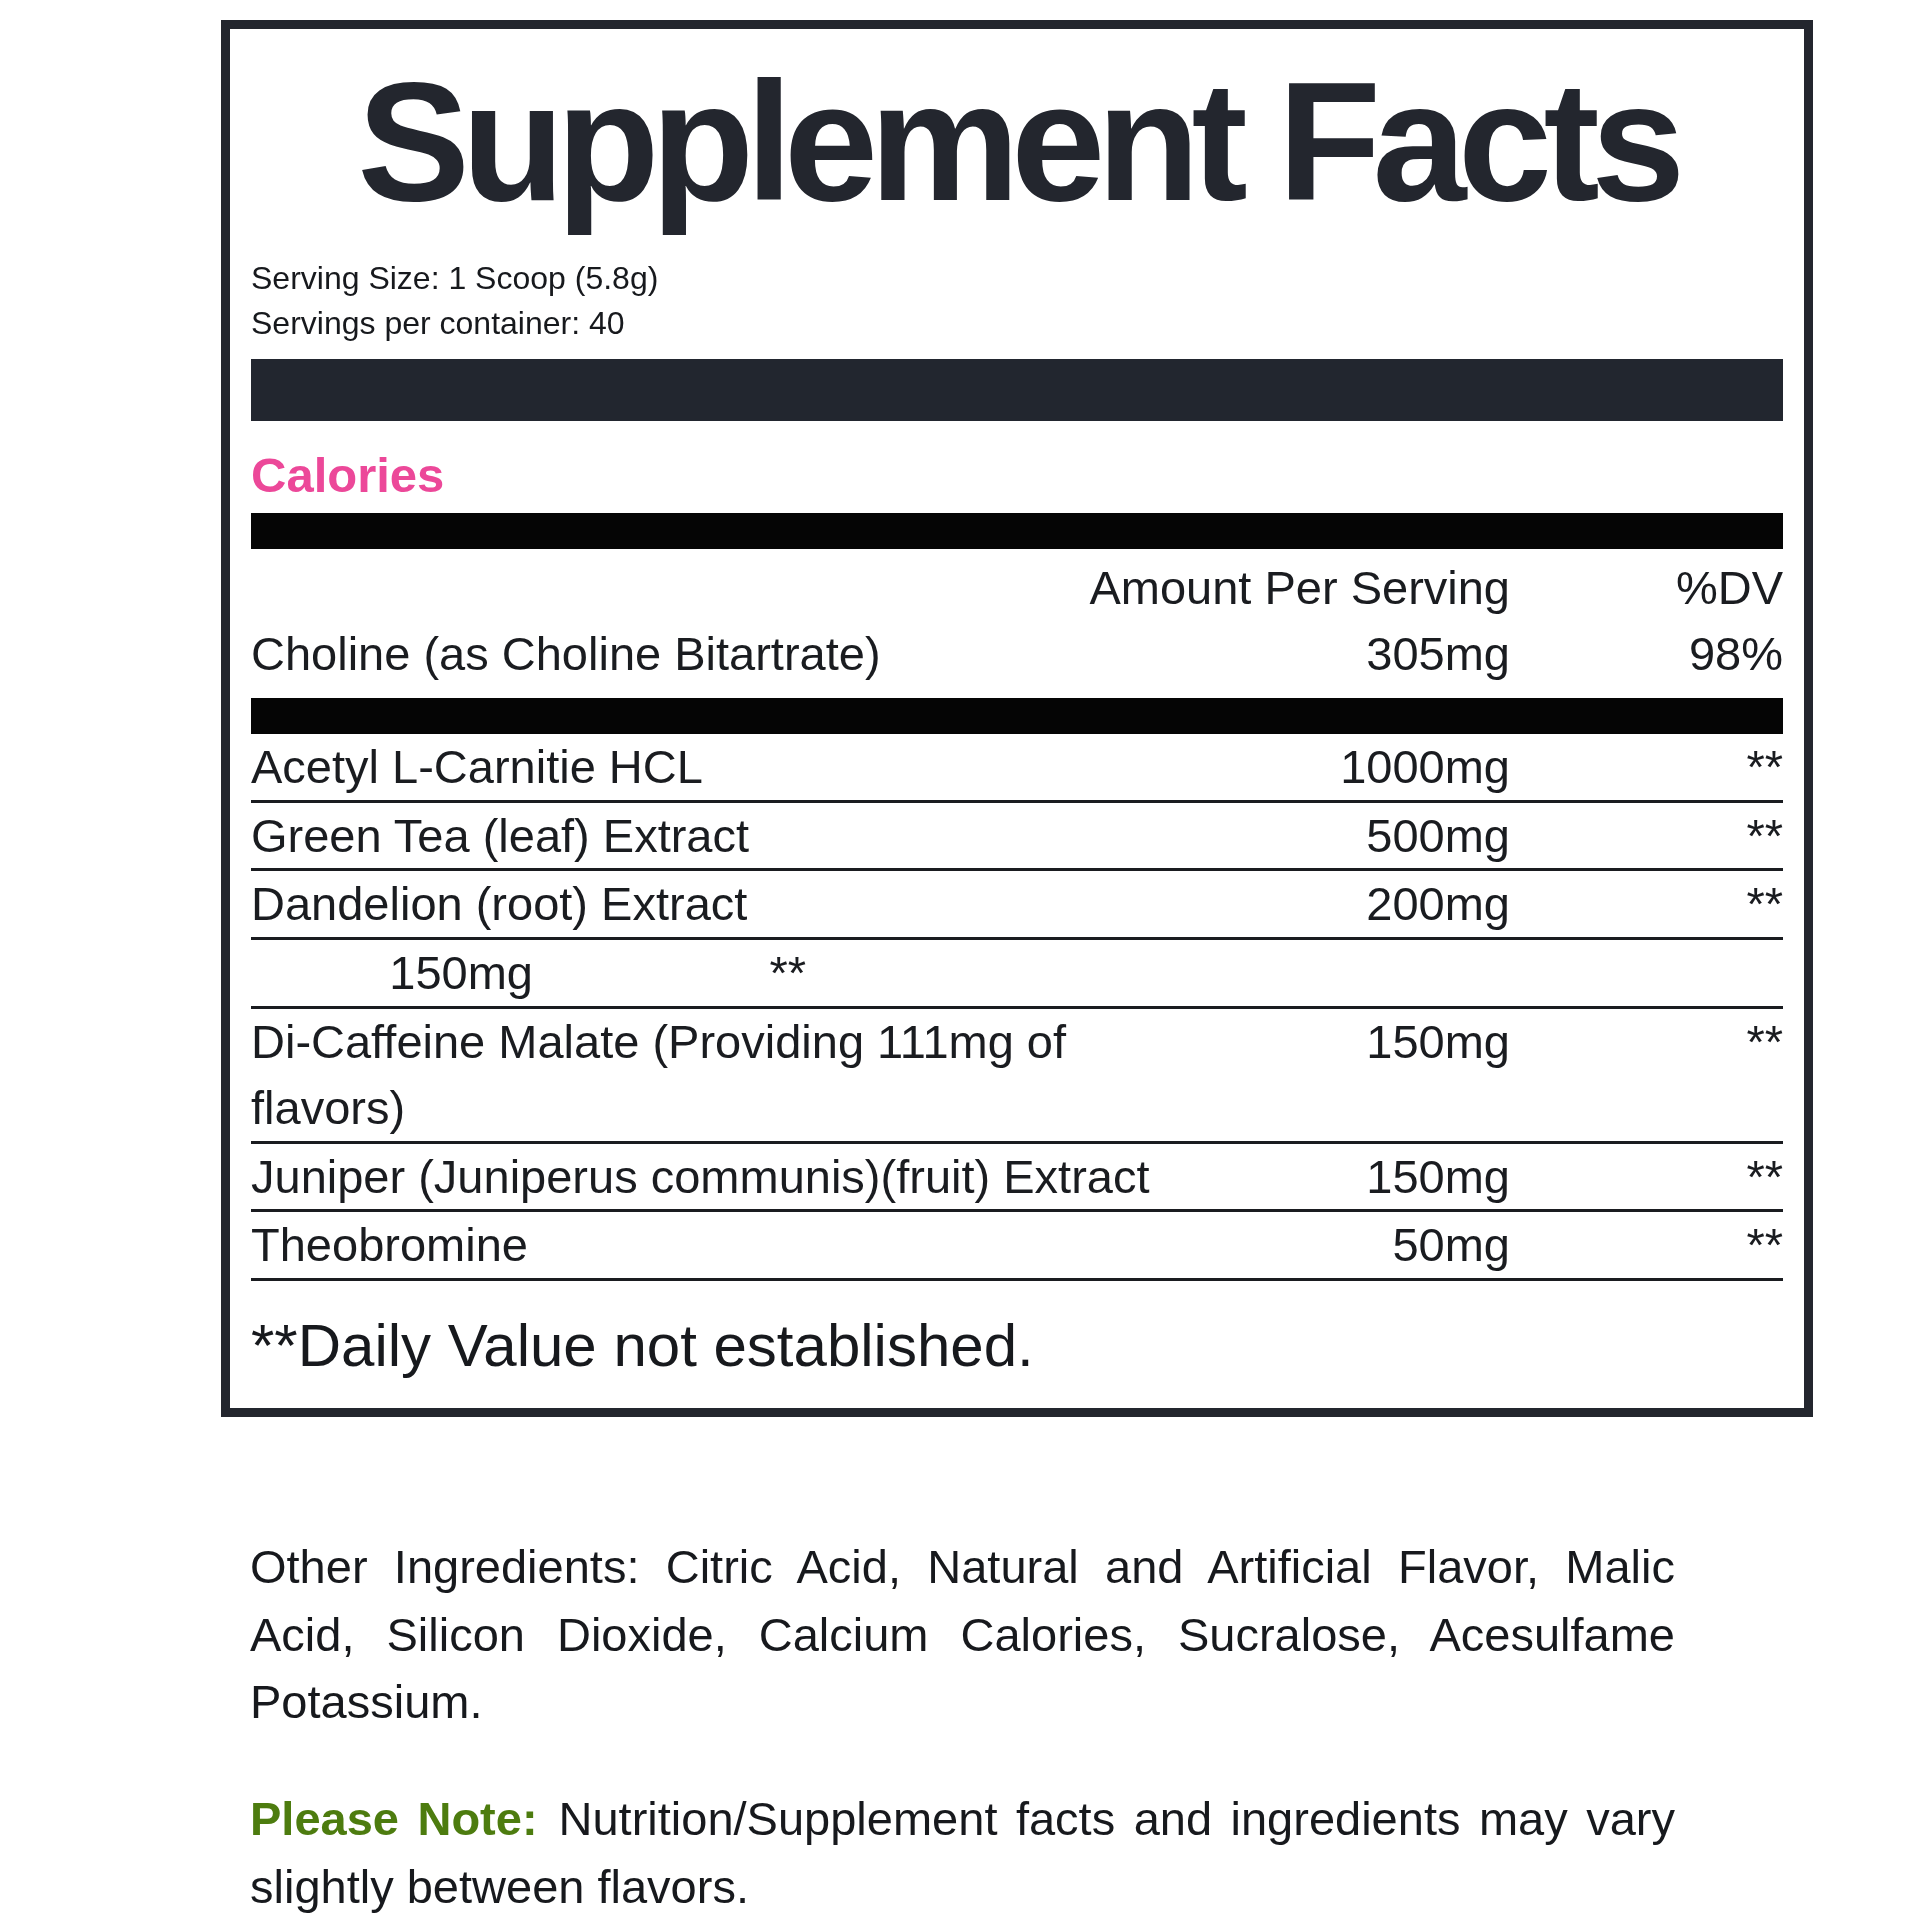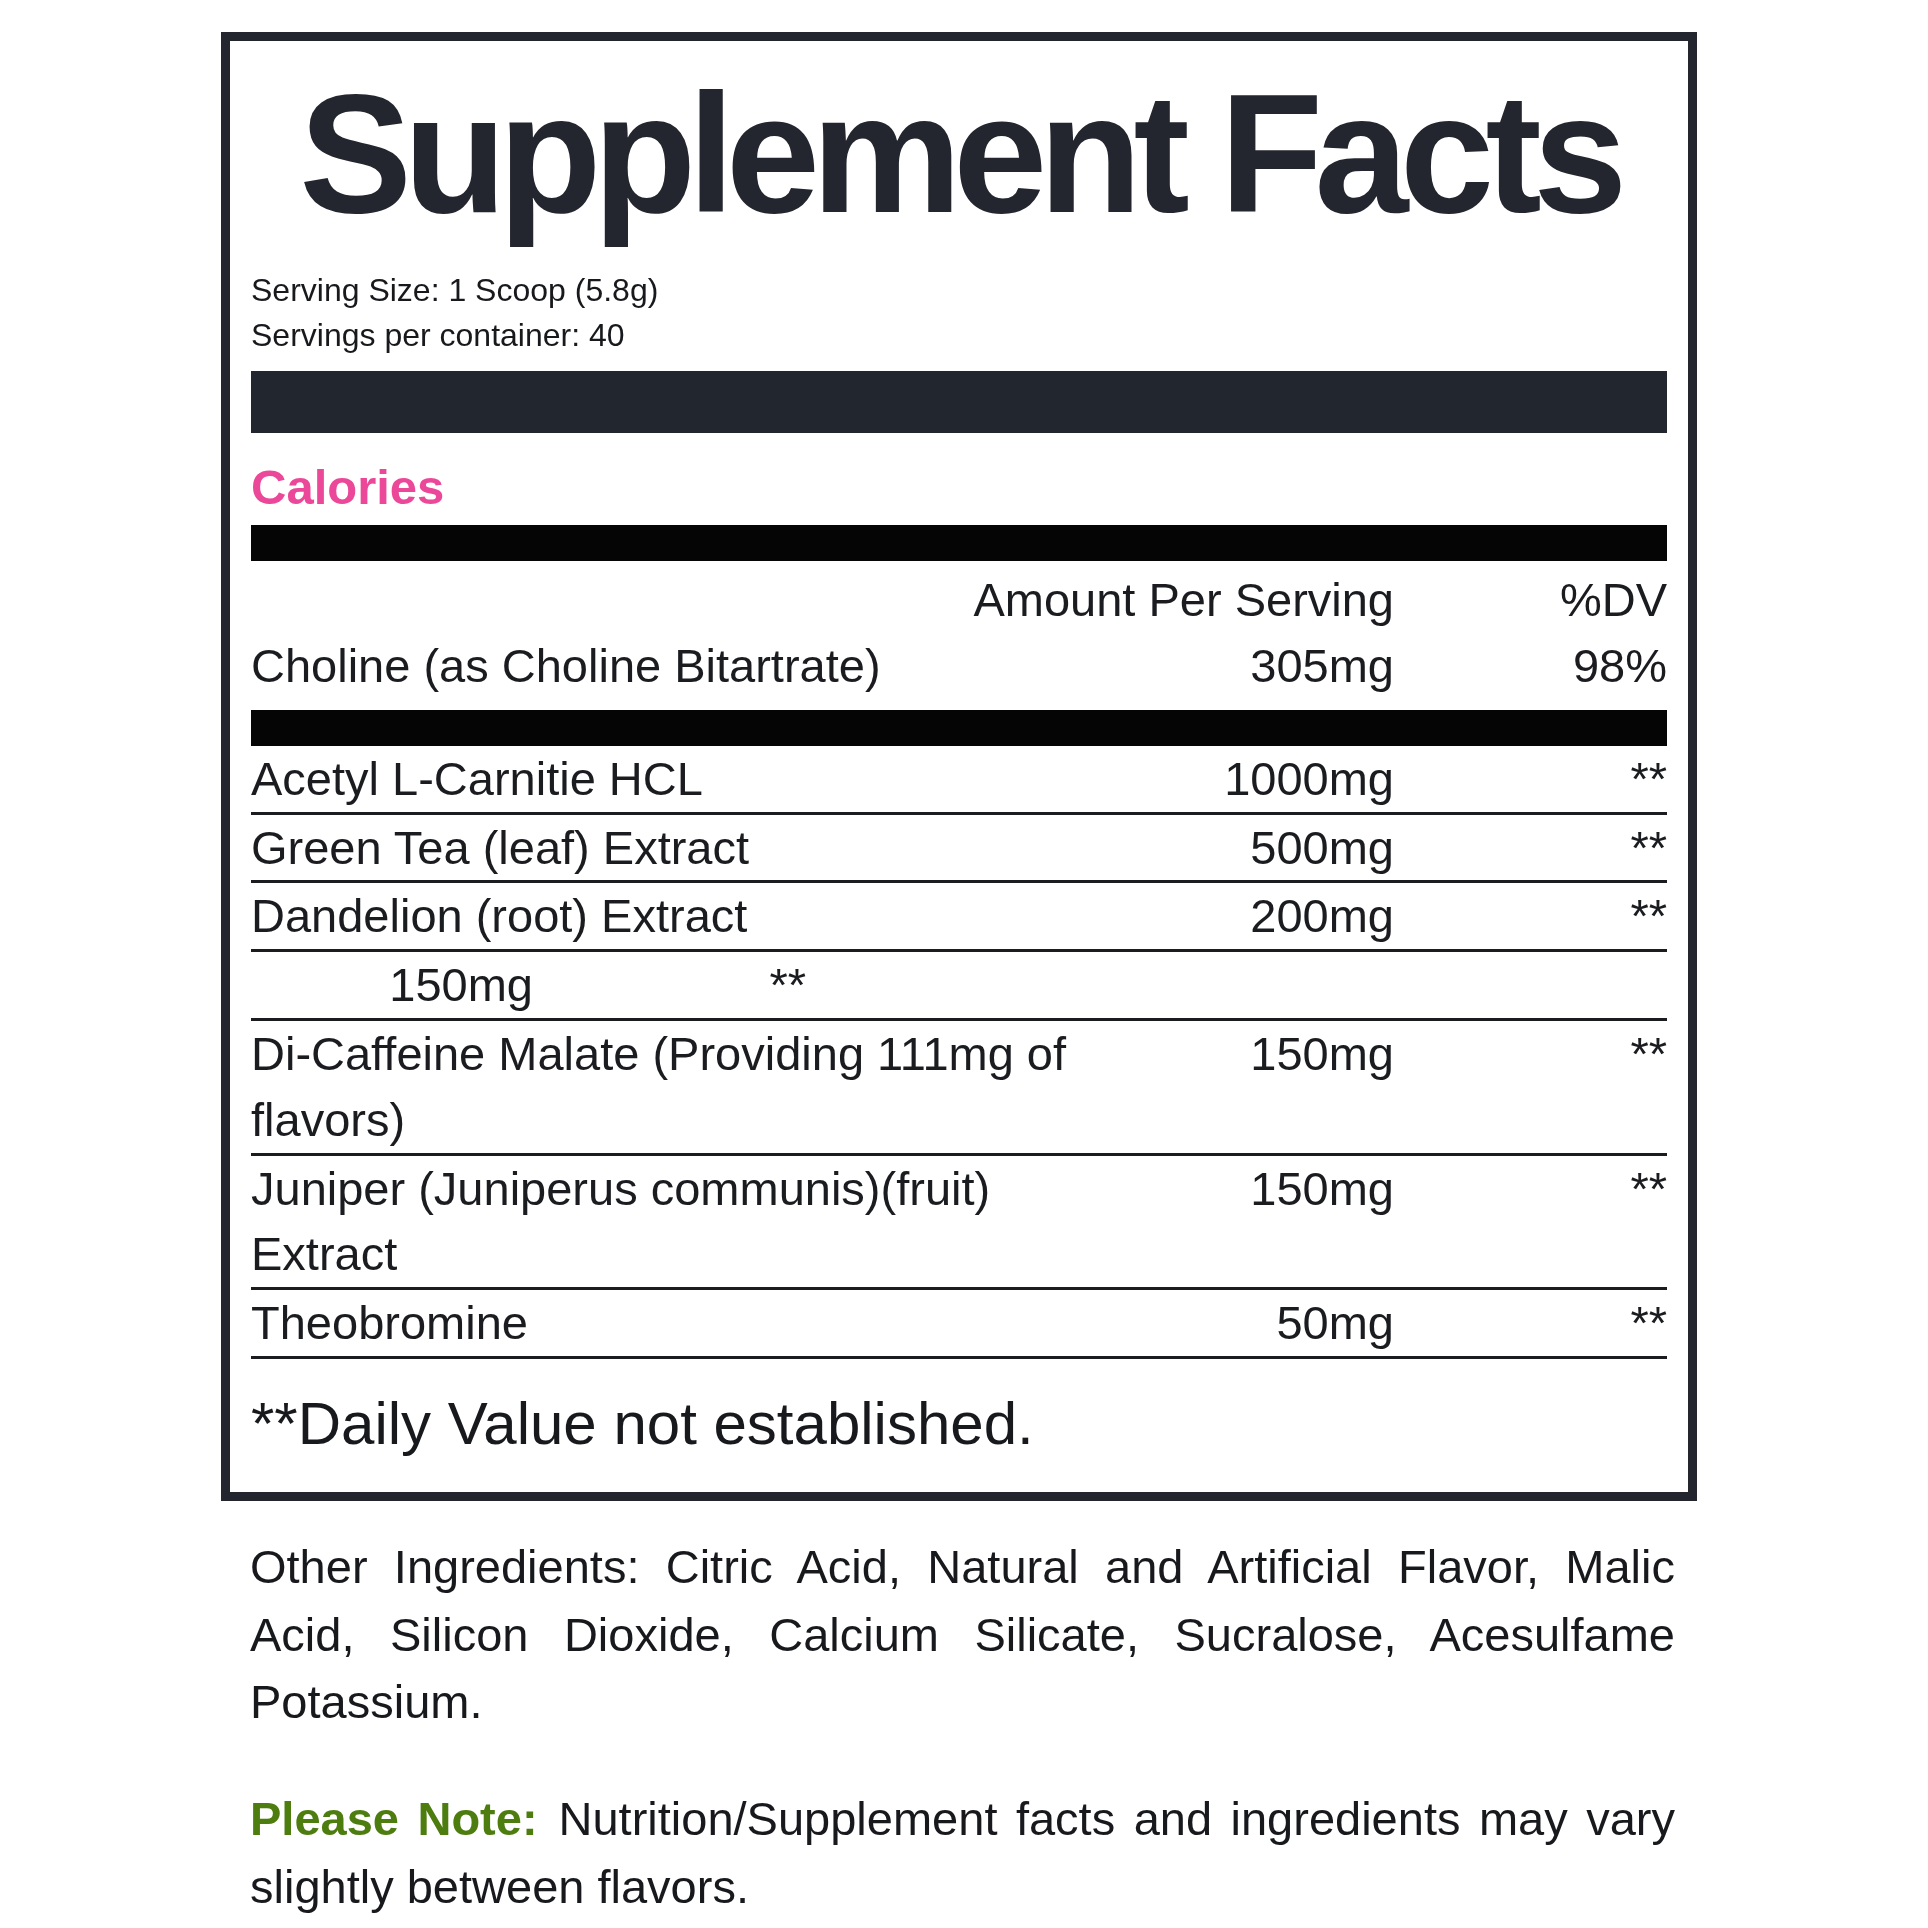--- a/index.html
+++ b/index.html
@@ -4,23 +4,23 @@
 <style>
   html,body{margin:0;padding:0;}
   body{
     width:1928px;height:1928px;background:#ffffff;
     font-family:"Liberation Sans", sans-serif;color:#1a1c20;
     position:relative;overflow:hidden;
   }
   *{box-sizing:border-box;}
 
   .label-box{
-    position:absolute;left:221px;top:32px;width:1476px;
+    position:absolute;left:221px;top:20px;width:1592px;
     border:9.4px solid #23262e;background:#ffffff;
-    padding:28px 21px 26px 21px;
+    padding:28px 21px 20px 21px;
   }
   .title{
     font-size:169px;font-weight:bold;letter-spacing:-8.5px;line-height:1.0;
     text-align:center;color:#23262e;white-space:nowrap;
     margin:0 0 0 0;height:165px;
   }
   .serving-block{margin-top:34px;font-size:32px;line-height:1.4;color:#17191d;}
   .bar{width:100%;}
   .bar.charcoal{height:62px;background:#22262f;margin-top:13px;}
   .bar.black1{height:36px;background:#050505;margin-top:5.6px;}
@@ -119,16 +119,16 @@
     <div class="cell amt">50mg</div>
     <div class="cell dv">**</div>
   </div>
 </div>
 
   <div class="footnote">**Daily Value not established.</div>
 
 </div>
 
 <div class="below-box">
-  <p>Other Ingredients: Citric Acid, Natural and Artificial Flavor, Malic Acid, Silicon Dioxide, Calcium Silicate, Sucralose, Acesulfame Potassium.</p>
+  <p>Other Ingredients: Citric Acid, Natural and Artificial Flavor, Malic Acid, Silicon Dioxide, Calcium Calories, Sucralose, Acesulfame Potassium.</p>
   <p class="note"><strong class="note-label">Please Note:</strong><span>Nutrition/Supplement facts and ingredients may vary slightly between flavors.</span></p>
 </div>
 
 
 </body></html>

